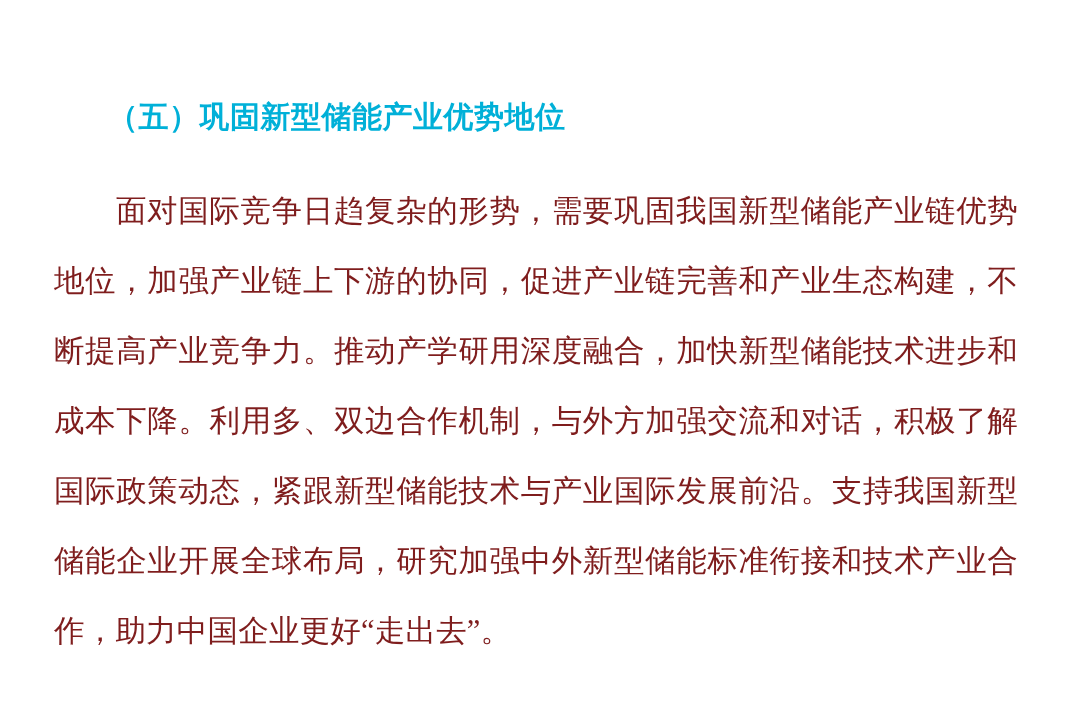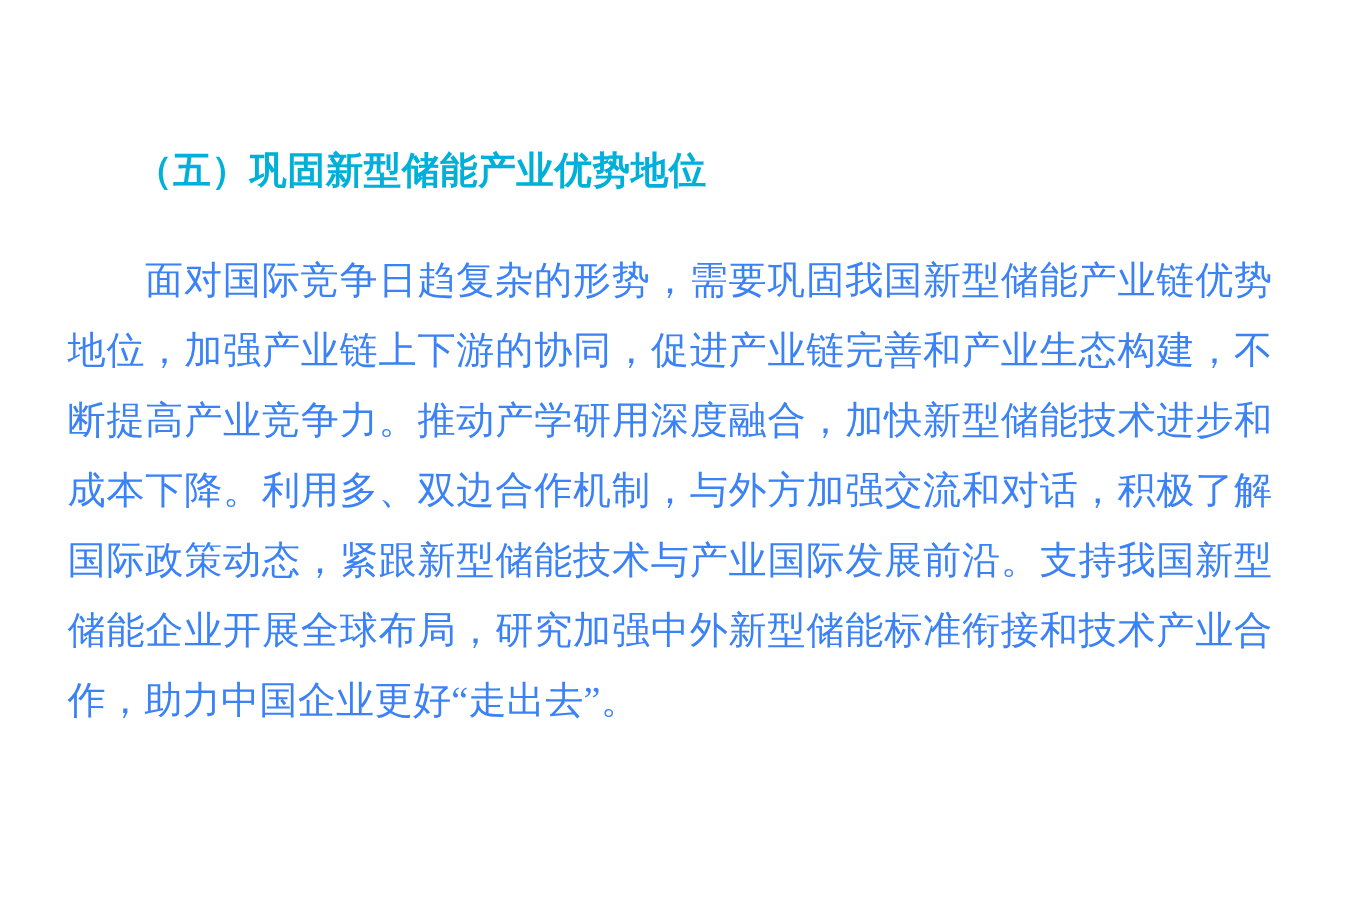--- a/index.html
+++ b/index.html
@@ -17,38 +17,38 @@
   .page {
     position: relative;
     width: 1080px;
     height: 728px;
     background: #ffffff;
     box-sizing: border-box;
   }
   .doc-body {
     position: absolute;
     left: 54px;
-    top: 116px;
+    top: 96px;
     width: 972px;
   }
   .section-heading {
     font-family: "Liberation Sans", sans-serif;
     font-weight: bold;
     font-size: 30px;
     line-height: 1.4;
     color: #00b0d8;
     letter-spacing: 0.5px;
     margin: 0 0 38px 54px;
     white-space: nowrap;
   }
   .paragraph {
     font-family: "Liberation Serif", serif;
     font-size: 30.5px;
-    line-height: 56px;
-    color: #3b82f6;
+    line-height: 70px;
+    color: #7f1d1d;
     text-align: justify;
     text-justify: inter-ideograph;
     text-indent: 62px;
     margin: 0;
     padding: 0 8px 0 0;
     letter-spacing: 0.2px;
   }
 </style>
 </head>
 <body>

